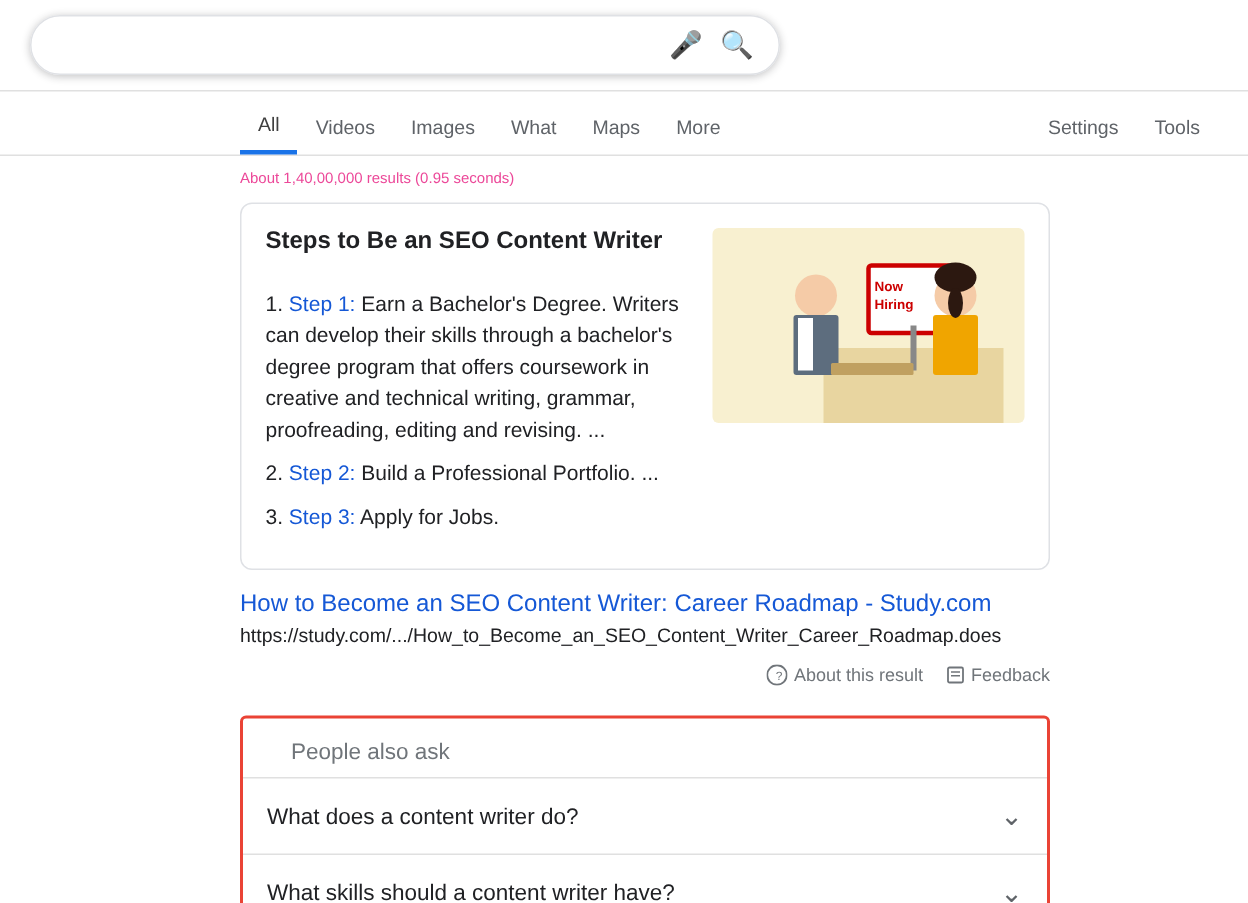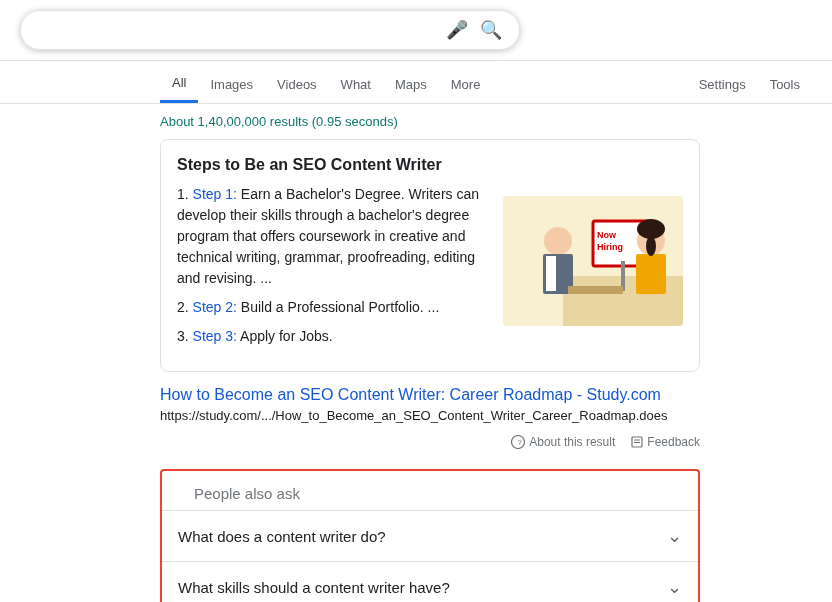--- a/index.html
+++ b/index.html
@@ -22,34 +22,34 @@
     .search-icon { color: #4285f4; font-size: 18px; cursor: pointer; }
 
     
     #nav { display: flex; align-items: center; padding: 4px 20px 0 160px; border-bottom: 1px solid #e0e0e0; }
     .nav-item { padding: 10px 12px; font-size: 13px; color: #5f6368; cursor: pointer; white-space: nowrap; text-decoration: none; display: inline-block; }
     .nav-item.active { color: #404040; border-bottom: 3px solid #1a73e8; font-weight: 500; }
     .nav-right { margin-left: auto; display: flex; }
     .nav-right .nav-item { color: #5f6368; }
 
     
-    #results-info { padding: 10px 20px 10px 160px; font-size: 13px; color: #0f766e; }
+    #results-info { padding: 10px 20px 10px 160px; font-size: 10px; color: #ec4899; }
 
     
     #main { padding: 0 20px 20px 160px; max-width: 720px; }
 
     
     .featured-snippet { border: 1px solid #dfe1e5; border-radius: 8px; padding: 16px; margin-bottom: 8px; display: flex; gap: 16px; }
     .snippet-content { flex: 1; }
-    .snippet-title { font-size: 16px; font-weight: bold; color: #202124; margin-bottom: 10px; }
+    .snippet-title { font-size: 16px; font-weight: bold; color: #202124; margin-bottom: 22px; }
     .snippet-list { list-style: none; padding: 0; }
     .snippet-list li { margin-bottom: 8px; font-size: 14px; color: #202124; line-height: 1.5; }
     .snippet-list li::before { content: attr(data-num) ". "; }
     .step-link { color: #1558d6; text-decoration: none; }
-    .snippet-image { width: 180px; height: 130px; flex-shrink: 0; overflow: hidden; border-radius: 4px; background: #f8f0d0; display: flex; align-items: center; justify-content: center; margin-top: 40px; }
+    .snippet-image { width: 208px; height: 130px; flex-shrink: 0; overflow: hidden; border-radius: 4px; background: #f8f0d0; display: flex; align-items: center; justify-content: center; }
     .snippet-image svg { width: 100%; height: 100%; }
 
     
     .result-link { padding: 4px 0 8px 0; }
     .result-link a { color: #1558d6; font-size: 16px; text-decoration: none; line-height: 1.4; }
     .result-url { color: #202124; font-size: 13px; margin-top: 2px; }
 
     
     .feedback-row { display: flex; align-items: center; justify-content: flex-end; padding: 4px 0 12px 0; font-size: 12px; color: #70757a; gap: 16px; }
     .feedback-row span { cursor: pointer; display: flex; align-items: center; gap: 4px; }
@@ -68,22 +68,22 @@
     <input id="search-input" type="text" style="">
     <div class="search-icons">
       <span class="mic-icon">🎤</span>
       <span class="search-icon">🔍</span>
     </div>
   </div>
 </div>
 
 <div id="nav">
   <a class="nav-item active">All</a>
+  <a class="nav-item">Videos</a>
   <a class="nav-item">Images</a>
-  <a class="nav-item">Videos</a>
   <a class="nav-item">What</a>
   <a class="nav-item">Maps</a>
   <a class="nav-item">More</a>
   <div class="nav-right">
     <a class="nav-item">Settings</a>
     <a class="nav-item">Tools</a>
   </div>
 </div>
 
 <div id="results-info">About 1,40,00,000 results (0.95 seconds)</div>

